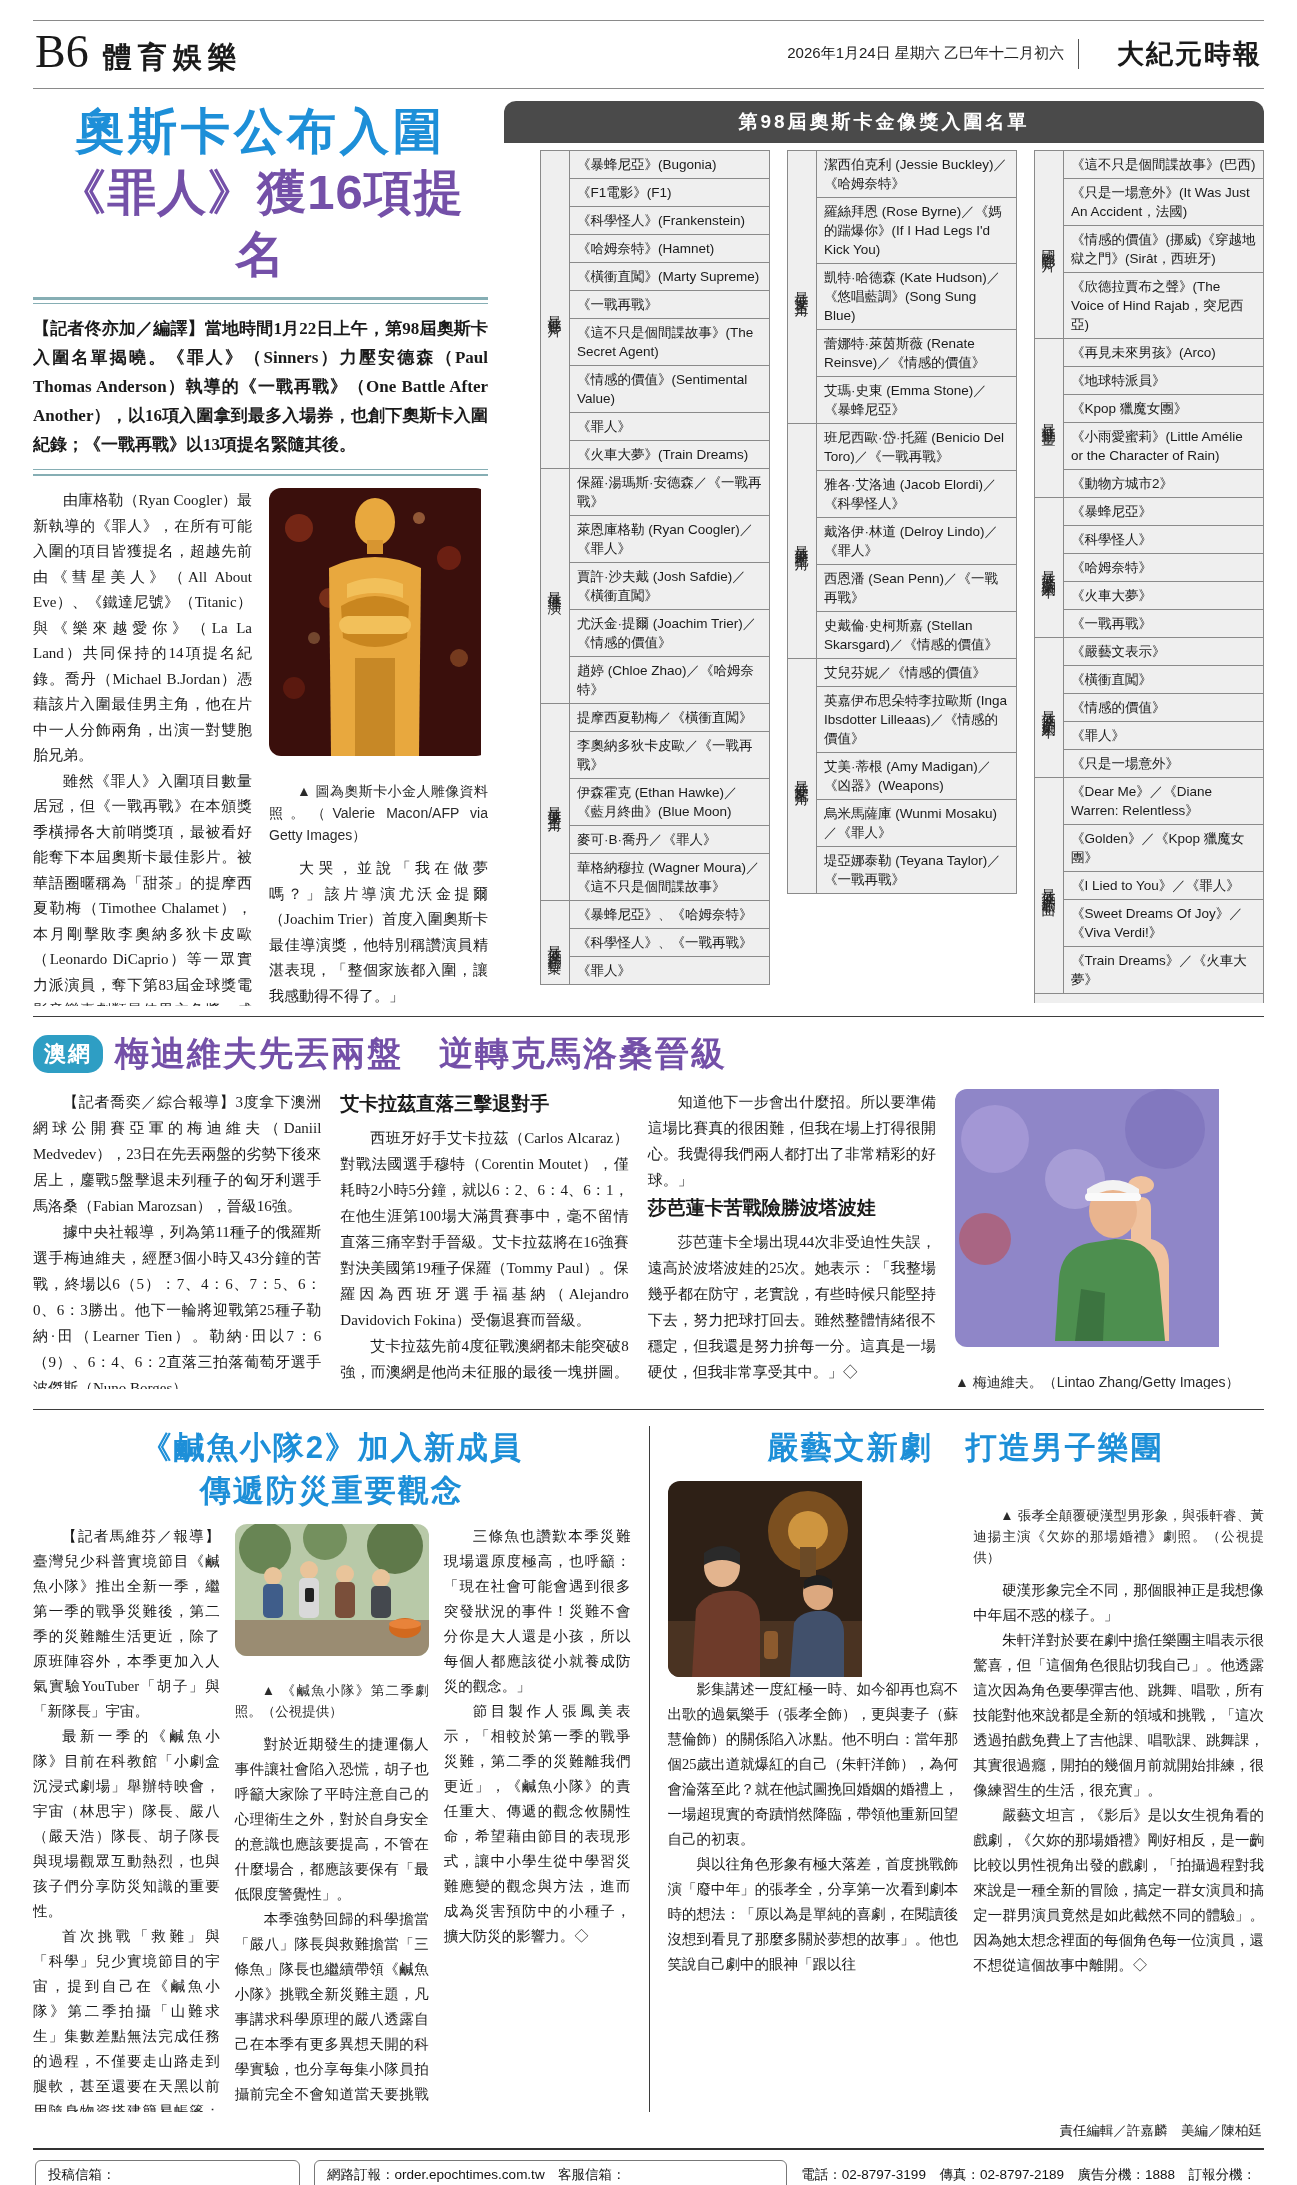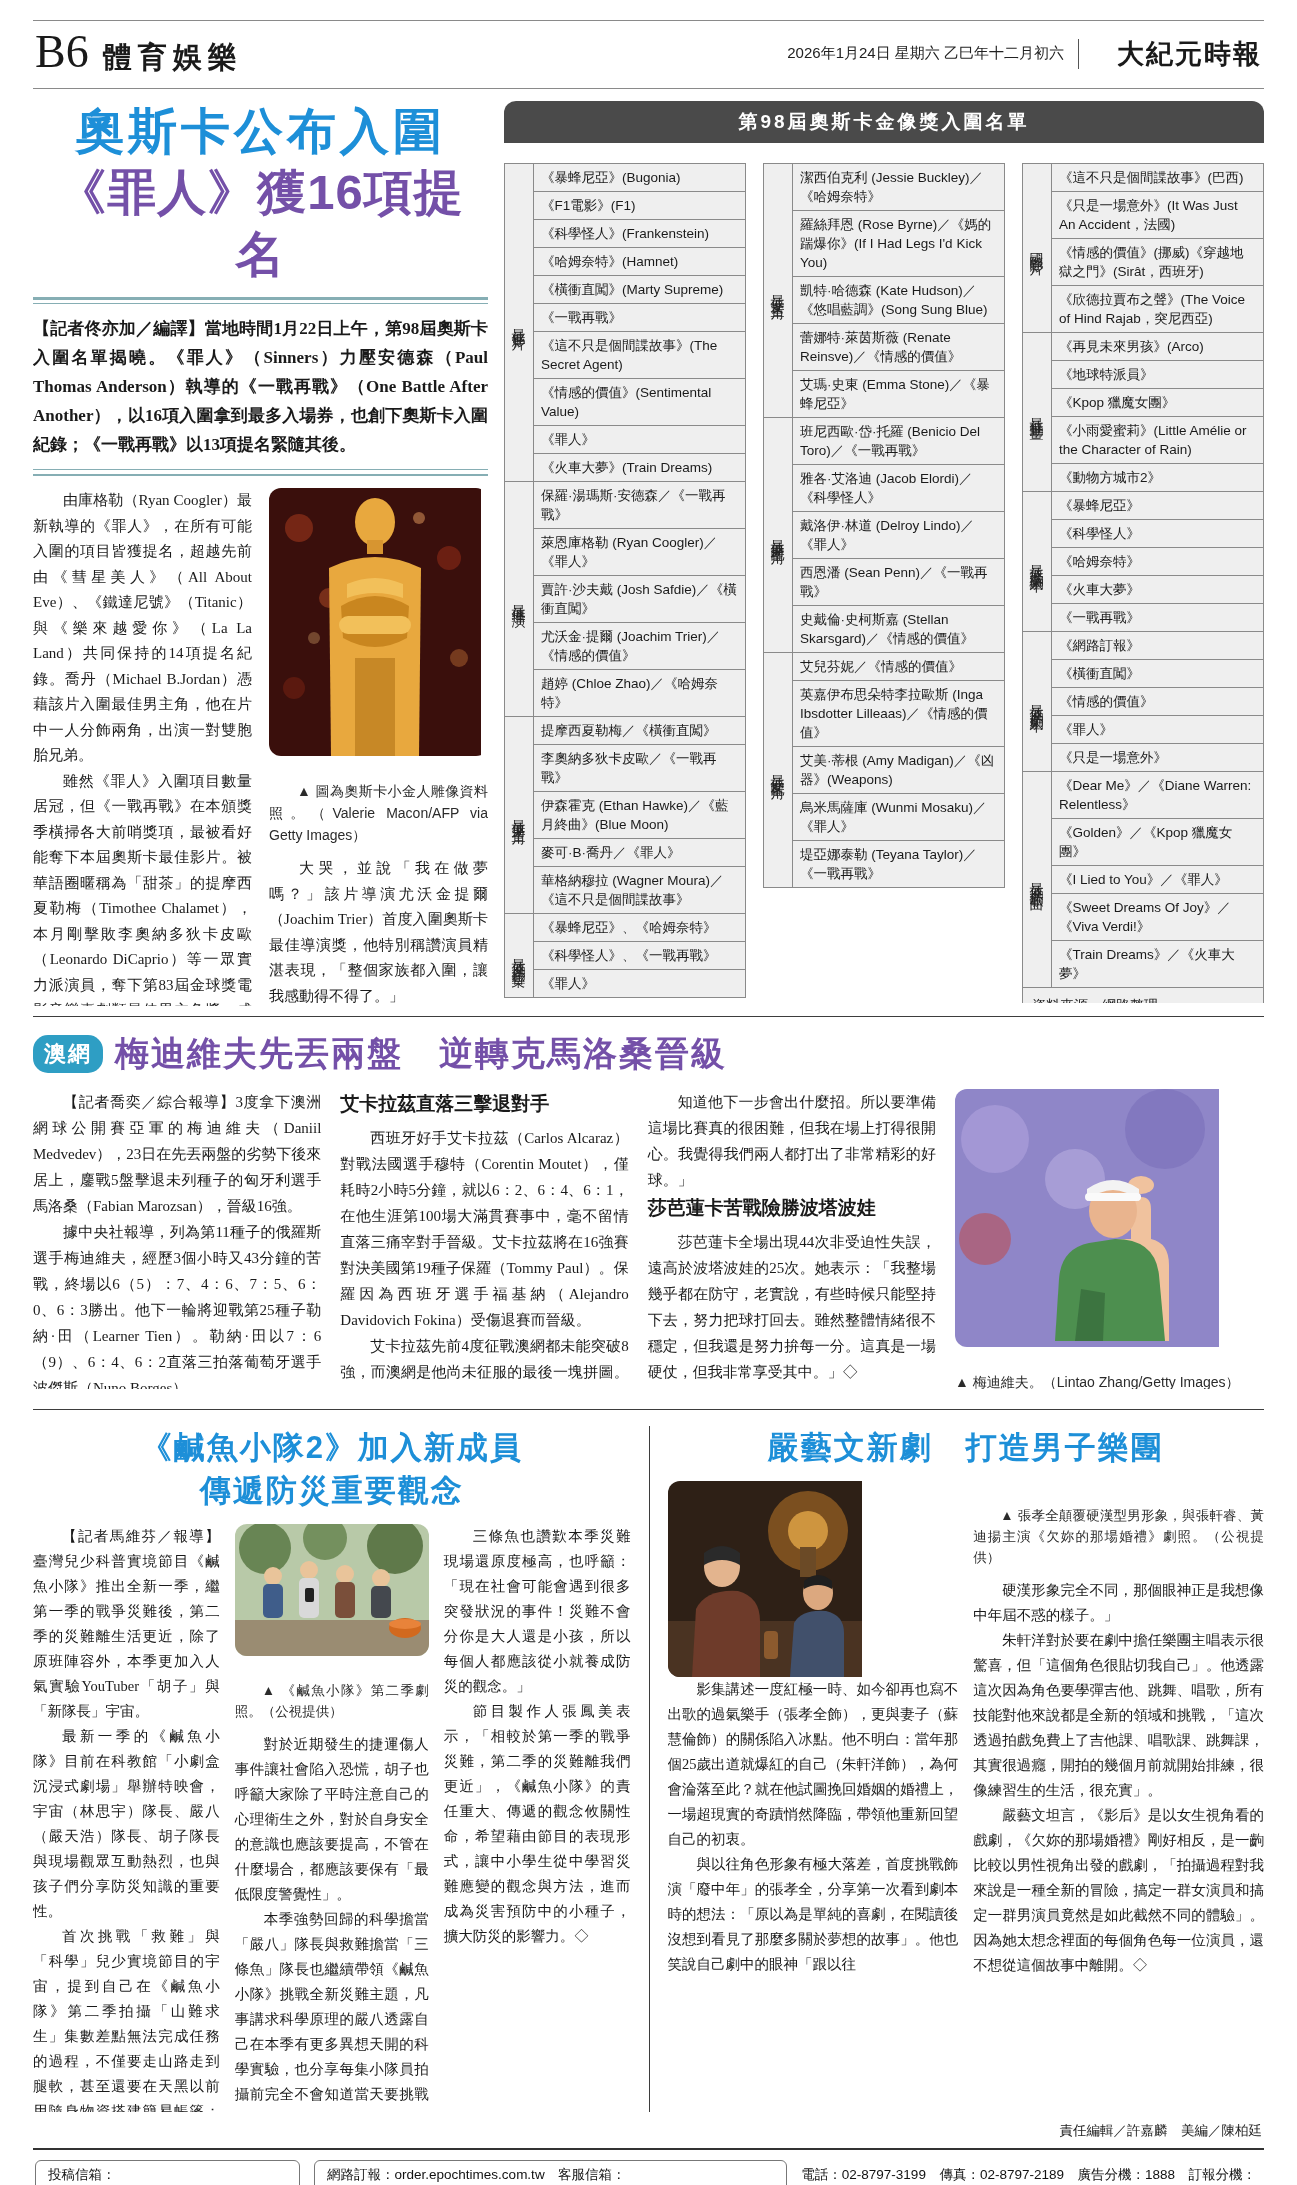--- a/index.html
+++ b/index.html
@@ -30,21 +30,21 @@
   .col { flex:1; font-size:15px; line-height:25.5px; text-align:justify; }
   .col p { text-indent:2em; }
   .photo-frame { border-radius:12px; overflow:hidden; line-height:0; }
   .photo-frame svg { display:block; }
   .caption { font-family:"Liberation Sans",sans-serif; font-size:14px; line-height:22px; color:#2b2b2b; margin:24px 0 10px; text-indent:0; }
   .subhead { font-family:"Liberation Sans",sans-serif; font-size:19px; font-weight:800; line-height:26px; margin:12px 0 8px; text-indent:0; }
 
   
   .tbl { flex:1; font-family:"Liberation Sans",sans-serif; }
   .tbl-title { background:#4a4a4a; color:#ffffff; font-size:19px; font-weight:700; letter-spacing:3px; text-align:center; padding:8px 8px; border-radius:12px 12px 0 0; }
-  .tbl-body { display:flex; gap:17px; padding-top:20px; height:860px; overflow:hidden; }
+  .tbl-body { display:flex; gap:17px; padding-top:7px; height:860px; overflow:hidden;margin-left:36px; }
   .tcol { flex:1; display:flex; flex-direction:column; padding-top:1px; }
   .t-group { display:flex; align-items:stretch; }
   .t-label { flex:none; width:30px; writing-mode:vertical-rl; text-orientation:upright; background:#efefef; border:1px solid #8a8a8a; margin-top:-1px; display:flex; align-items:center; justify-content:center; font-size:14px; letter-spacing:3px; color:#222; padding:6px 0; }
   .t-items { flex:1; display:flex; flex-direction:column; }
   .t-item { background:#efefef; border:1px solid #8a8a8a; margin-top:-1px; margin-left:-1px; padding:4px 7px; font-size:13.5px; line-height:19px; flex:1; display:flex; align-items:center; }
   .t-src { background:#efefef; border:1px solid #8a8a8a; margin-top:-1px; padding:6px 9px; font-size:14px; line-height:22px; }
 
   
   .sec-rule { border-top:1px solid #3d3d3d; margin-top:10px; }
   .tennis { padding-top:14px; height:382px; overflow:hidden; }
@@ -265,21 +265,21 @@
                   <div class="t-item">《哈姆奈特》</div>
                   <div class="t-item">《火車大夢》</div>
                   <div class="t-item">《一戰再戰》</div>
                 </div>
               </div>
 
               <div class="t-group">
                 <div class="t-label">最佳原創劇本</div>
                 <div class="t-items">
 
-                <div class="t-item">《網路訂報》</div>
+                <div class="t-item">《嚴藝文表示》</div>
                   <div class="t-item">《橫衝直闖》</div>
                   <div class="t-item">《情感的價值》</div>
                   <div class="t-item">《罪人》</div>
                   <div class="t-item">《只是一場意外》</div>
                 </div>
               </div>
 
               <div class="t-group">
                 <div class="t-label">最佳原創歌曲</div>
                 <div class="t-items">

